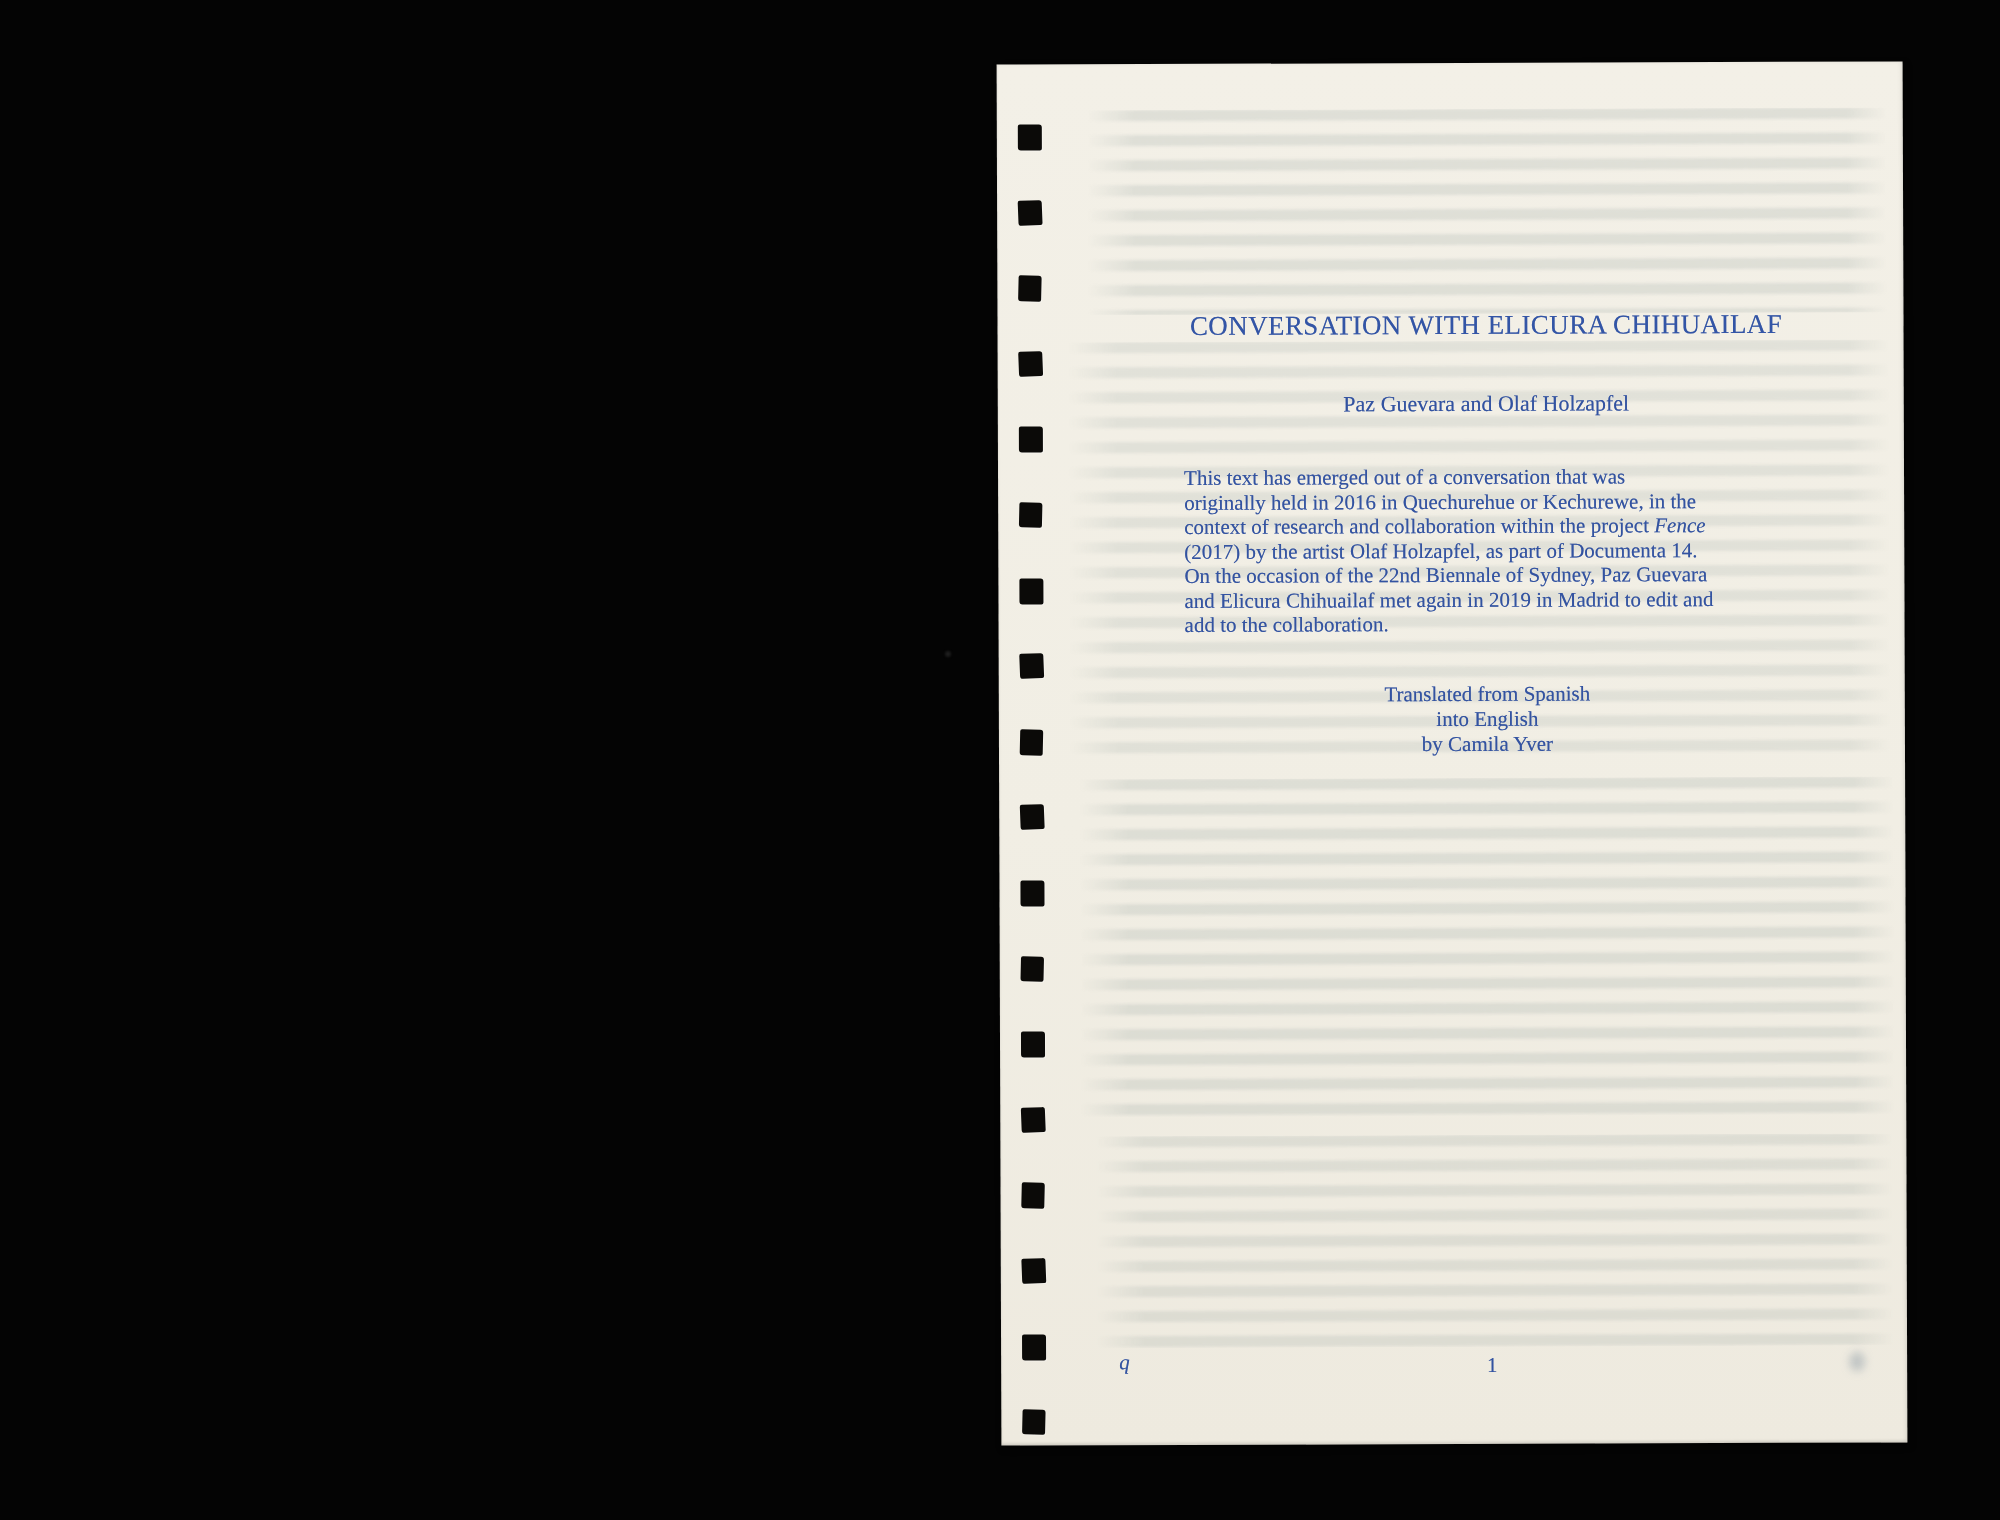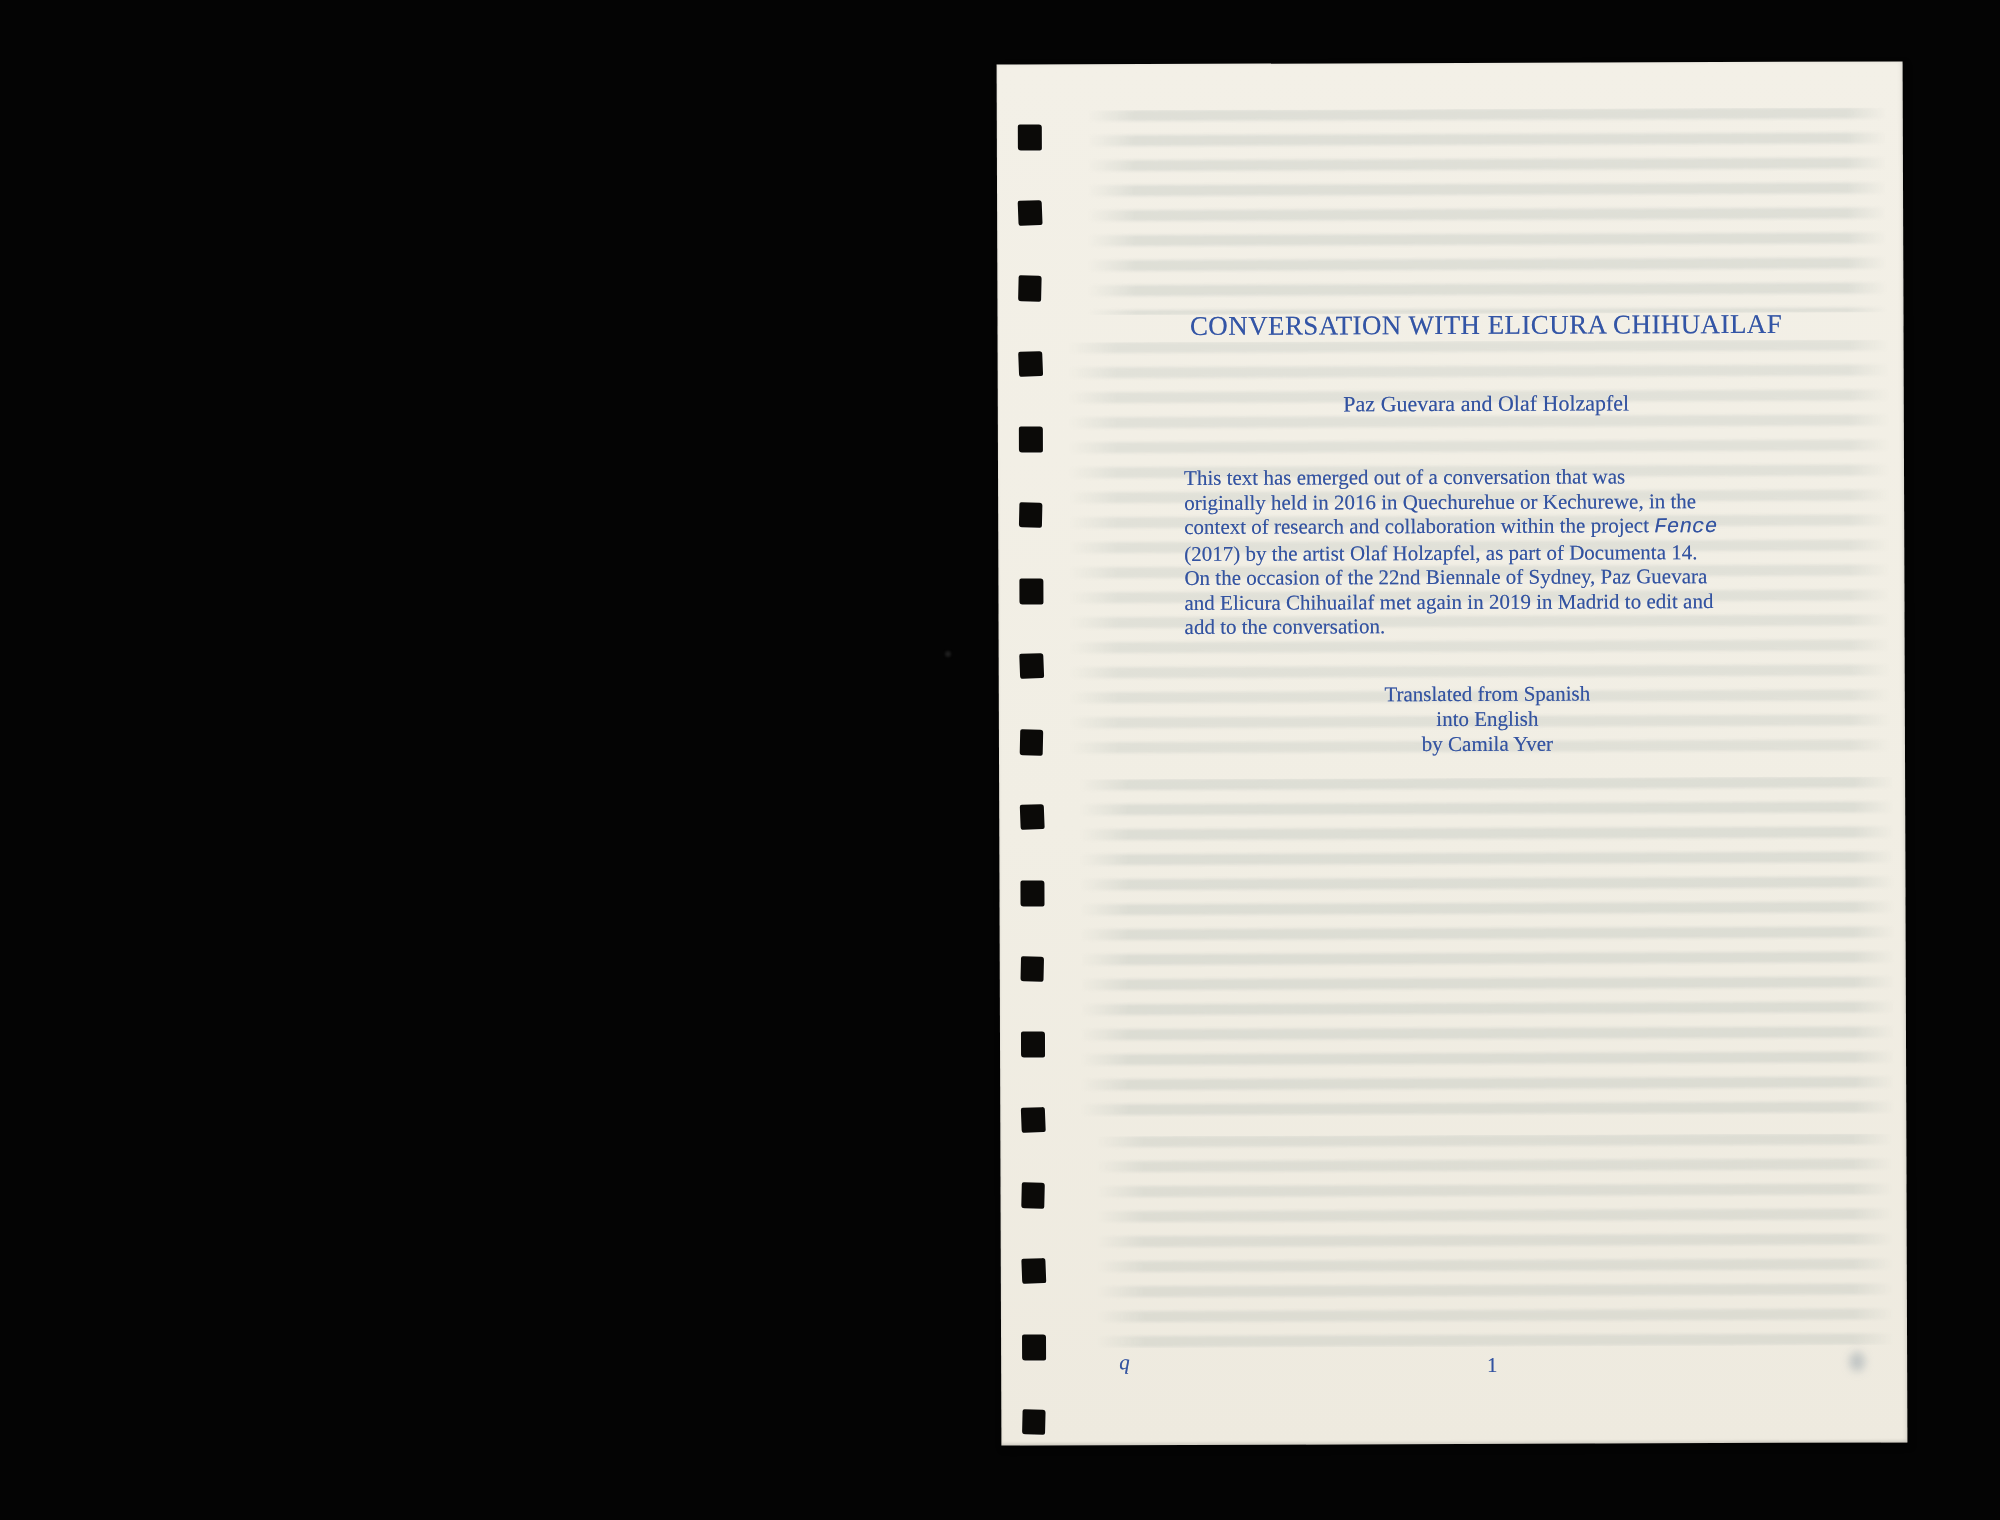--- a/index.html
+++ b/index.html
@@ -63,21 +63,21 @@
   }
   .byline{
     position:absolute;top:328px;left:0;width:100%;
     font-size:22px;text-align:center;white-space:nowrap;
   }
   .intro{
     position:absolute;top:402px;left:0;width:100%;
     font-size:21px;line-height:24.5px;text-align:left;
   }
   .intro .line{white-space:nowrap;}
-  .intro em{font-style:italic;font-family:Liberation Mono, monospace;}
+  .intro em{font-style:italic;}
   .translation{
     position:absolute;top:619px;left:0;width:100%;
     font-size:21px;line-height:25px;text-align:center;
   }
   .sig-mark{
     position:absolute;left:118px;top:1286px;
     font-size:21px;color:#3353a1;font-style:italic;
   }
   .page-number{
     position:absolute;left:456px;top:1290px;width:70px;
@@ -126,21 +126,21 @@
     <h1 class="doc-title">CONVERSATION WITH ELICURA CHIHUAILAF</h1>
     <div class="byline">Paz Guevara and Olaf Holzapfel</div>
 
     <div class="intro" id="intro">
         <div class="line"><span>This text has emerged out of a conversation that was</span></div>
         <div class="line"><span>originally held in 2016 in Quechurehue or Kechurewe, in the</span></div>
         <div class="line"><span>context of research and collaboration within the project </span><em>Fence</em></div>
         <div class="line"><span>(2017) by the artist Olaf Holzapfel, as part of Documenta 14.</span></div>
         <div class="line"><span>On the occasion of the 22nd Biennale of Sydney, Paz Guevara</span></div>
         <div class="line"><span>and Elicura Chihuailaf met again in 2019 in Madrid to edit and</span></div>
-        <div class="line"><span>add to the conversation.</span></div>
+        <div class="line"><span>add to the collaboration.</span></div>
       </div>
 
     <div class="translation">
       <div>Translated from Spanish</div>
       <div>into English</div>
       <div>by Camila Yver</div>
     </div>
   </div>
 
   <div class="sig-mark">q</div>

